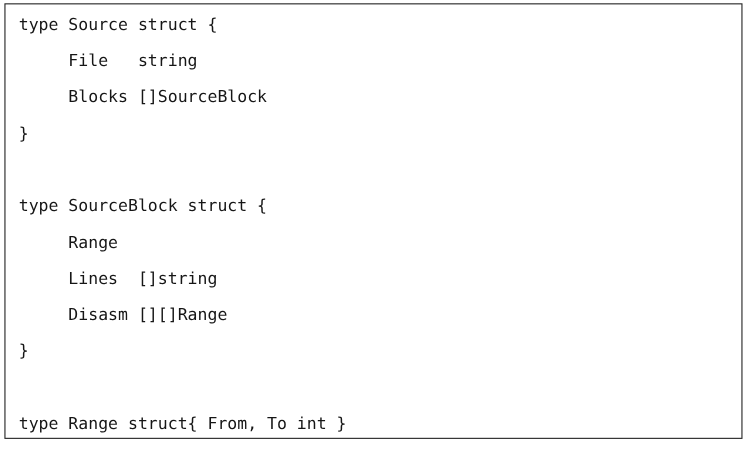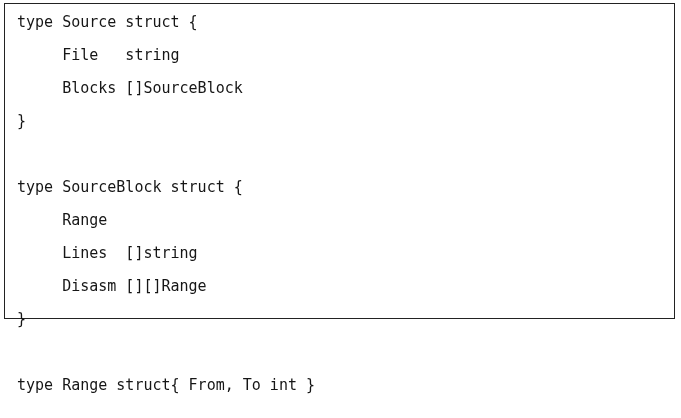--- a/index.html
+++ b/index.html
@@ -17,21 +17,21 @@
     width:681px;
     height:418px;
     overflow:hidden;
     font-family:"DejaVu Sans Mono", monospace;
   }
   .code-frame{
     position:absolute;
     left:4px;
     top:3px;
     width:671px;
-    height:316px;
+    height:396px;
     box-sizing:border-box;
     border:1.5px solid var(--border);
     background:var(--bg);
   }
   .code{
     margin:0;
     padding:2px 12px;
     font-family:"DejaVu Sans Mono", monospace;
     font-size:15px;
     line-height:33px;

